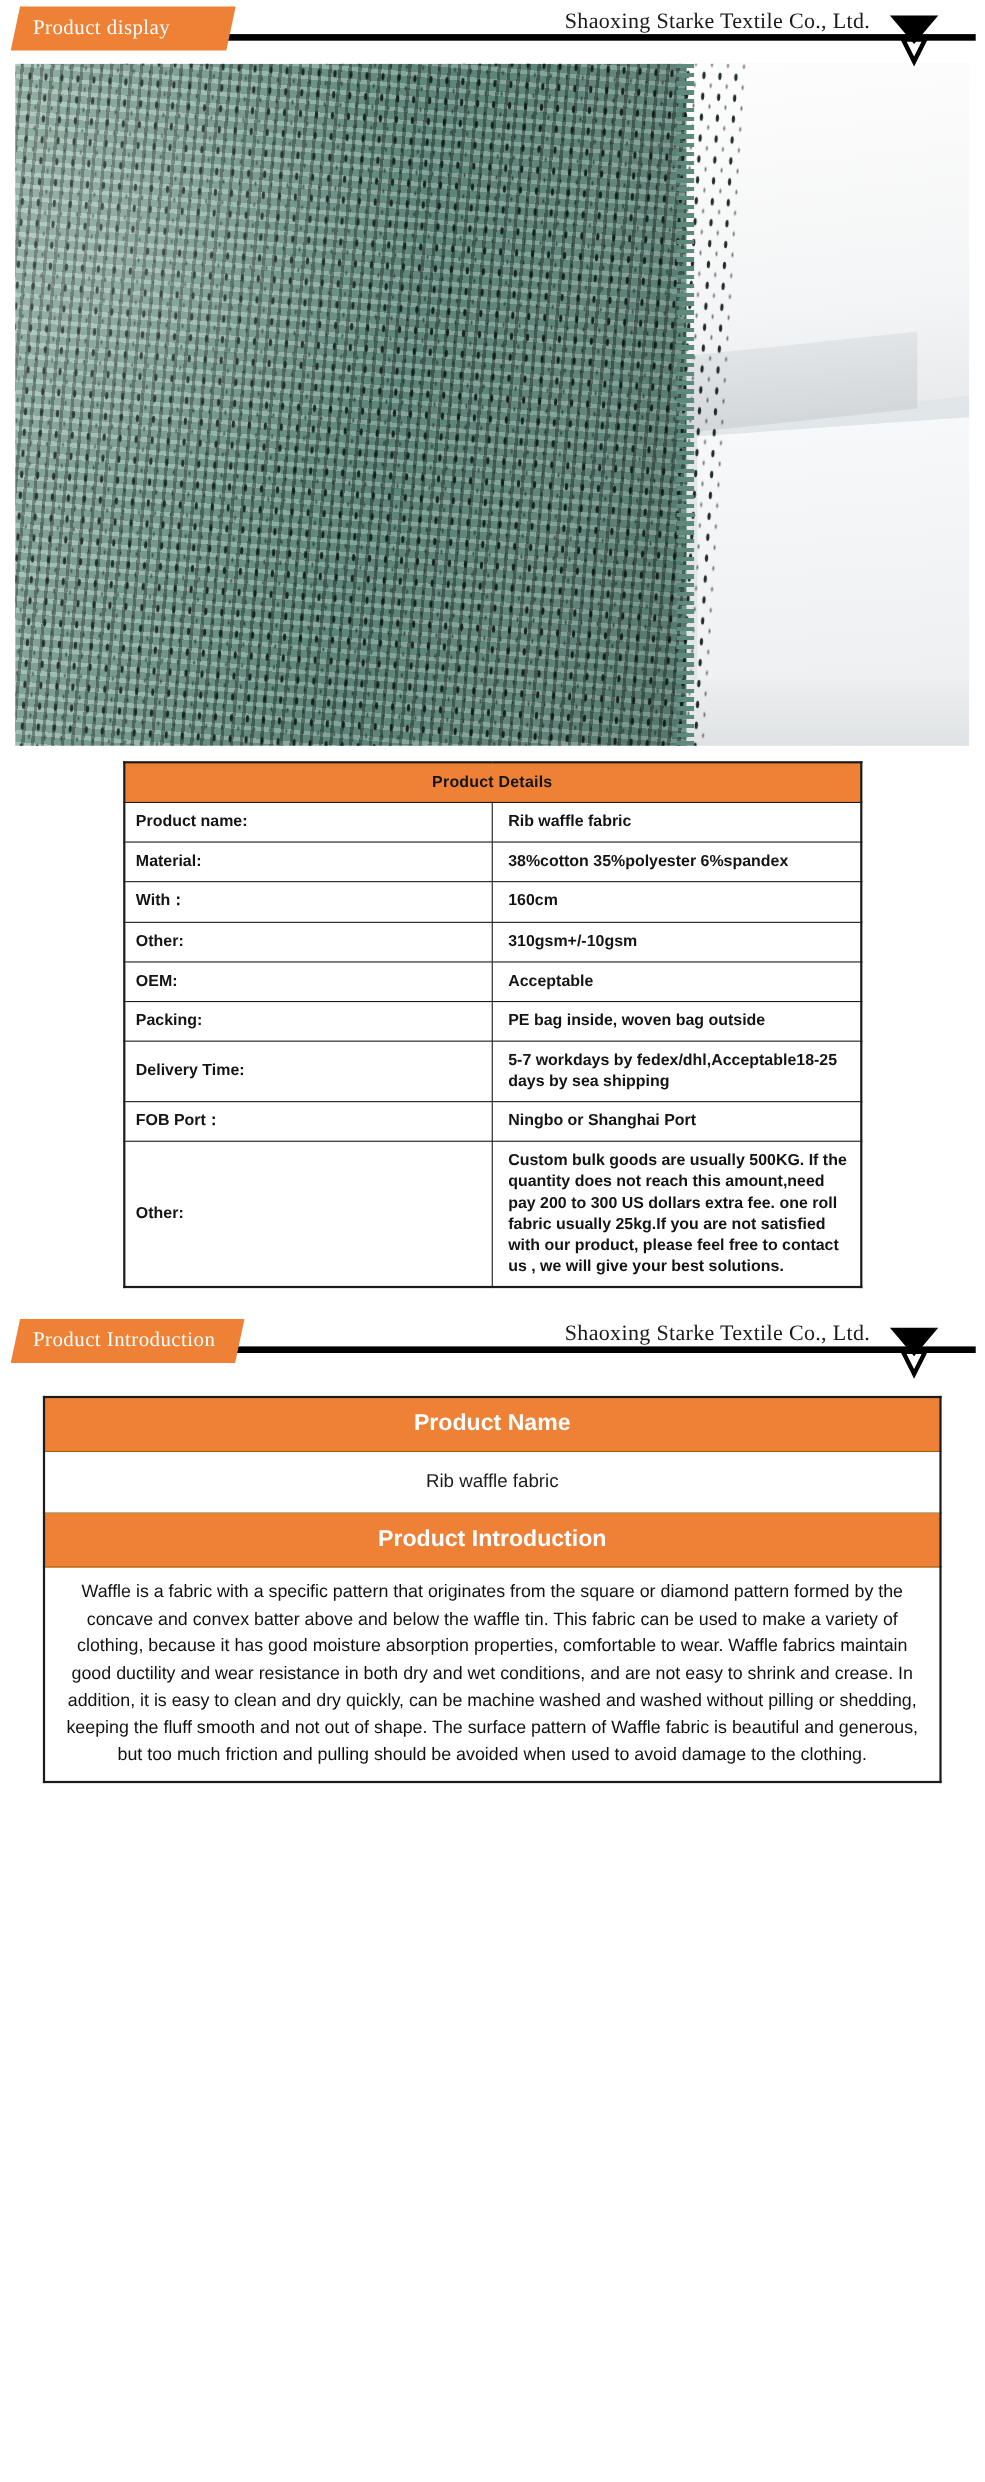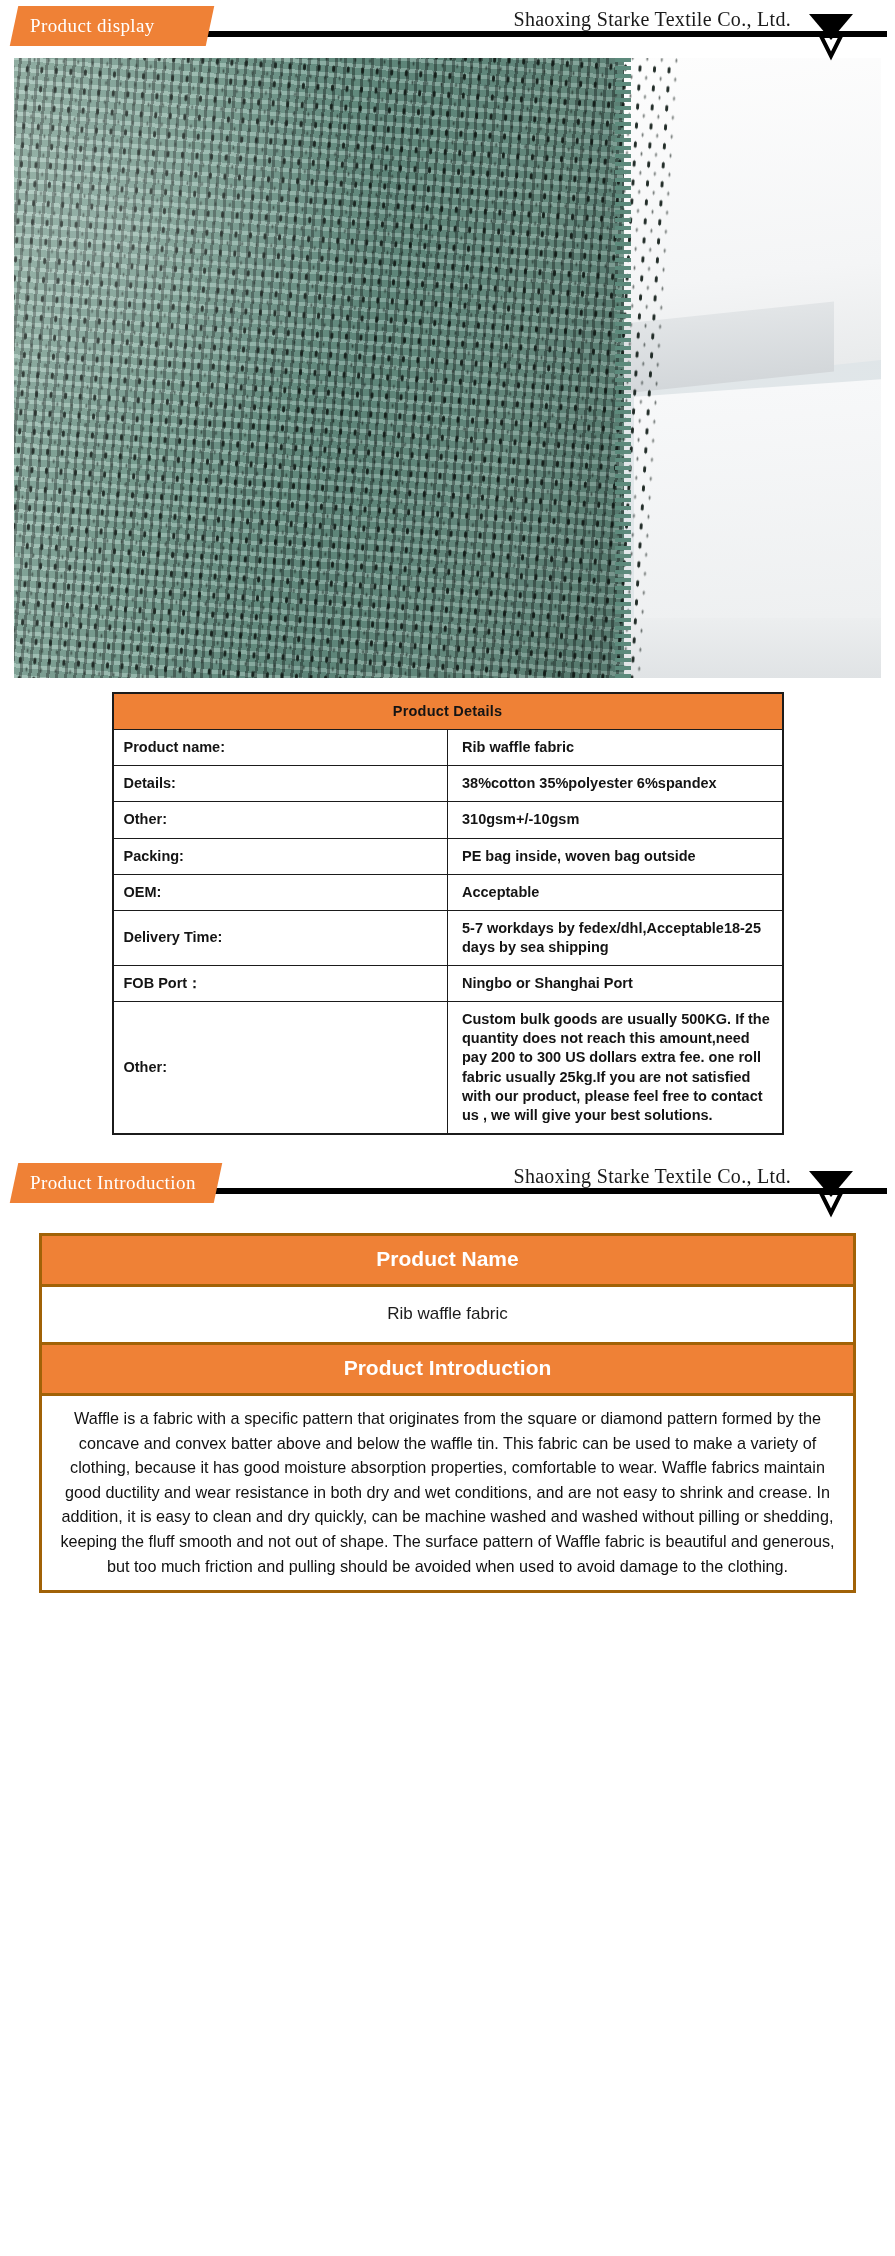--- a/index.html
+++ b/index.html
@@ -192,21 +192,21 @@
     line-height: 1.32;
     vertical-align: middle;
   }
   .details td.k { width: 142px; margin-left: 10px; }
   .details td.v { padding-left: 14px; }
 
   
   .intro-wrap { margin-top: 18px; }
   .intro-tbl { width: 817px; margin: 0 auto; border-collapse: collapse;
                border: 2px solid #1b1b1b; background:#fff; }
-  .intro-tbl td { border: 3px solid #a16207; }
+  .intro-tbl td { border: 1px solid #a16207; }
   .intro-head {
     background: #ef8136; color: #fff; text-align: center;
     font-size: 21px; font-weight: bold; padding: 11px 0 13px;
   }
   .intro-name {
     text-align: center; font-size: 17px; color: #1b1b1b;
     padding: 17px 0 18px; font-family: "Liberation Sans", sans-serif;
   }
   .intro-body {
     text-align: center;
@@ -249,34 +249,38 @@
 <table class="tbl details">
   <tbody>
       <tr>
     <td class="tbl-head" colspan="2">Product Details</td>
   </tr>
   <tr>
     <td class="k">Product name:</td>
     <td class="v">Rib waffle fabric</td>
   </tr>
   <tr>
-    <td class="k">Details:</td>
+    <td class="k">Material:</td>
     <td class="v">38%cotton 35%polyester 6%spandex</td>
+  </tr>
+  <tr>
+    <td class="k">With：</td>
+    <td class="v">160cm</td>
   </tr>
   <tr>
     <td class="k">Other:</td>
     <td class="v">310gsm+/-10gsm</td>
   </tr>
   <tr>
+    <td class="k">OEM:</td>
+    <td class="v">Acceptable</td>
+  </tr>
+  <tr>
     <td class="k">Packing:</td>
     <td class="v">PE bag inside, woven bag outside</td>
-  </tr>
-  <tr>
-    <td class="k">OEM:</td>
-    <td class="v">Acceptable</td>
   </tr>
   <tr>
     <td class="k">Delivery Time:</td>
     <td class="v">5-7 workdays by fedex/dhl,Acceptable18-25 days by sea shipping</td>
   </tr>
   <tr>
     <td class="k">FOB Port：</td>
     <td class="v">Ningbo or Shanghai Port</td>
   </tr>
   <tr>

